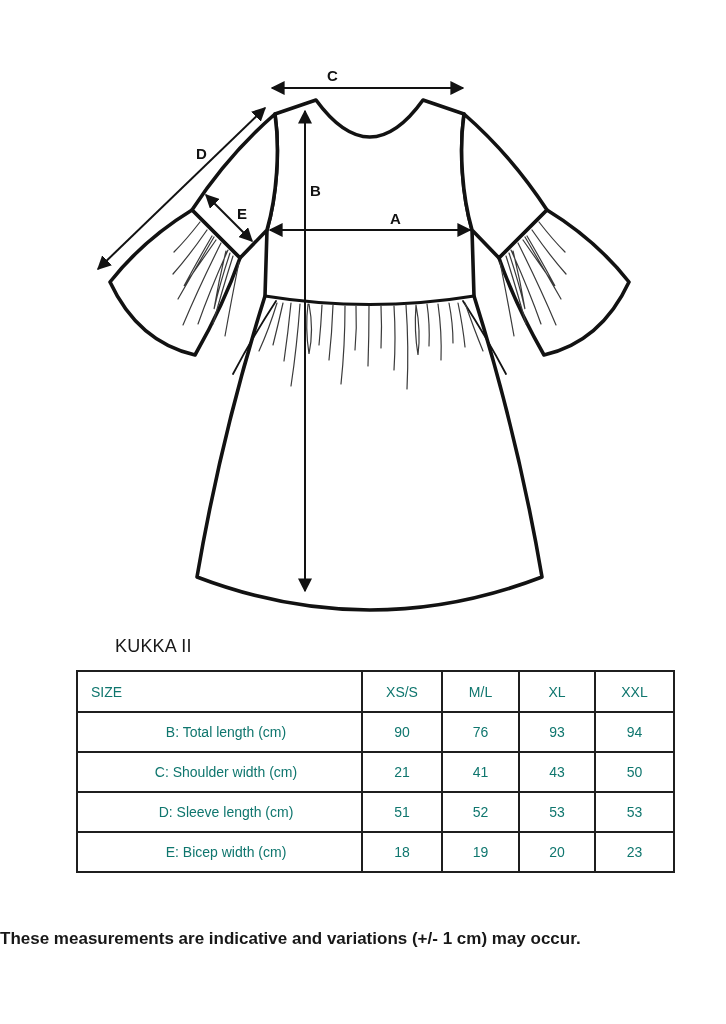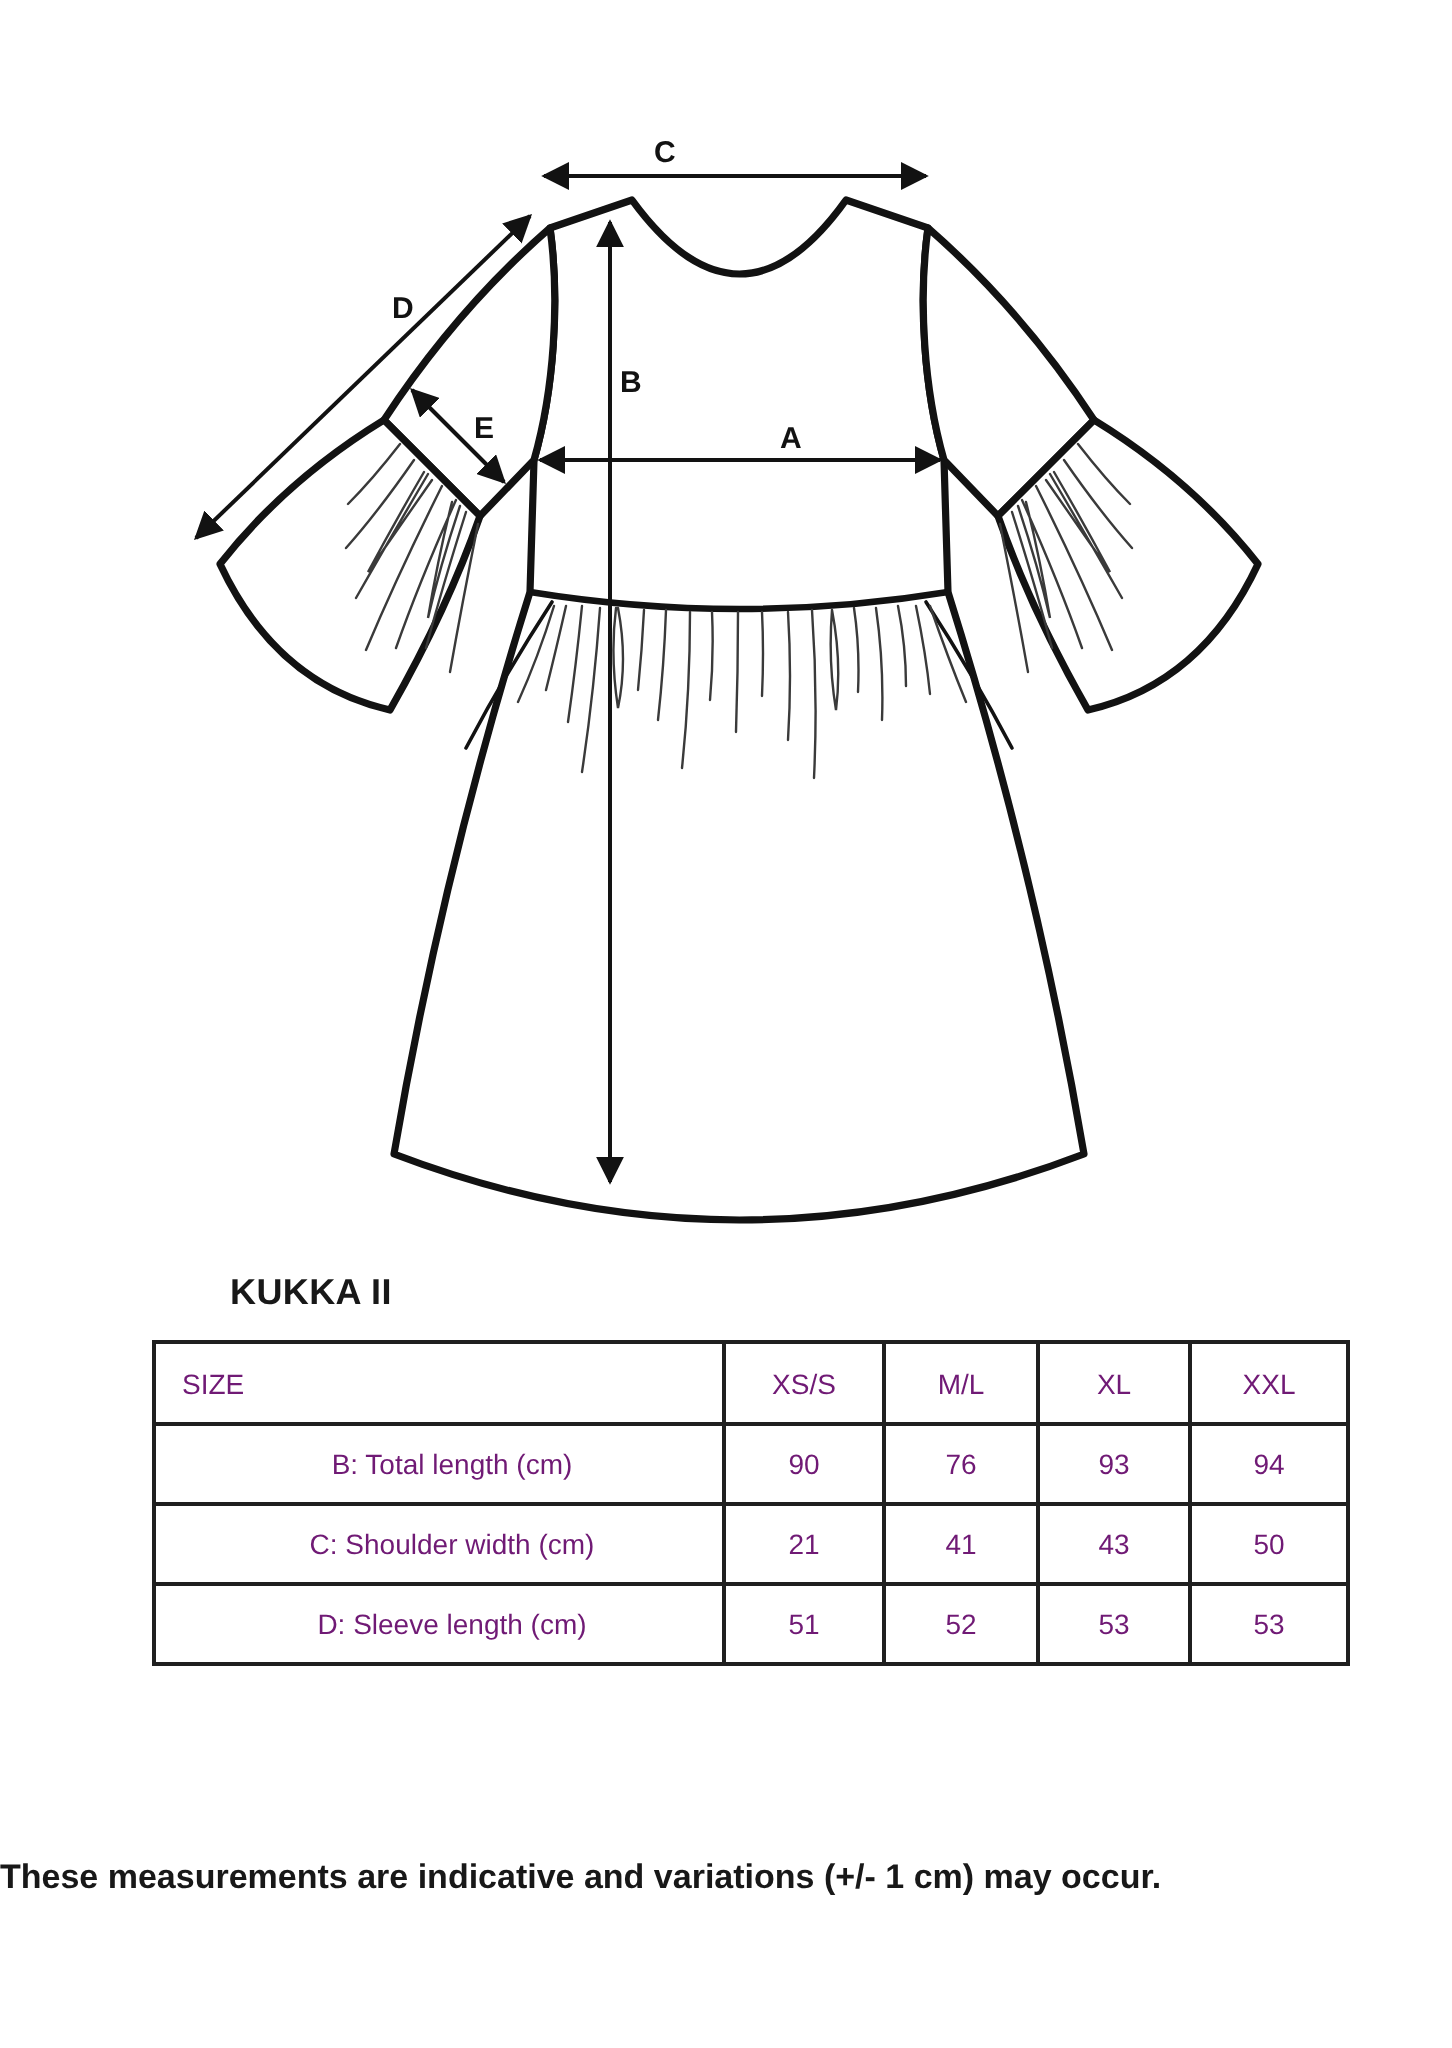--- a/index.html
+++ b/index.html
@@ -8,29 +8,29 @@
     font-family:"Liberation Sans", sans-serif;color:#1a1a1a;overflow:hidden;
   }
   .drawing{position:absolute;left:0;top:0;}
   .outline{fill:#ffffff;stroke:#121212;stroke-width:3.6;stroke-linejoin:round;}
   .seam{fill:none;stroke:#121212;stroke-width:3.2;stroke-linecap:round;}
   .pocket{fill:none;stroke:#121212;stroke-width:1.8;stroke-linecap:round;}
   .gather{fill:none;stroke:#3a3a3a;stroke-width:1.2;stroke-linecap:round;}
   .meas{fill:none;stroke:#121212;stroke-width:2;}
   .mlabel{font-family:"Liberation Sans",sans-serif;font-size:15px;font-weight:600;fill:#121212;}
   .title{
-    position:absolute;left:115px;top:636px;font-size:18px;font-weight:700;
+    position:absolute;left:115px;top:636px;font-size:18px;font-weight:400;
     letter-spacing:.2px;color:#181818;
   }
   table.size{
     position:absolute;left:76px;top:670px;width:578px;
     border-collapse:collapse;table-layout:fixed;
   }
   table.size th, table.size td{
-    border:2px solid #1f1f1f;font-weight:400;font-size:14px;color:#701a75;
+    border:2px solid #1f1f1f;font-weight:400;font-size:14px;color:#0f766e;
     text-align:center;padding:0;
   }
   table.size th{height:39px;}
   table.size td{height:38px;}
   .c0{width:270px;text-align:left;padding-left:13px !important;}
   table.size th.c0{text-align:left;}
   .footer{
     position:absolute;left:0;top:929px;width:726px;text-align:left;
     font-size:17px;font-weight:600;color:#181818;
   }
@@ -99,16 +99,23 @@
     <td>43</td>
     <td>50</td>
   </tr>
   <tr>
     <td class="c0">D: Sleeve length (cm)</td>
     <td>51</td>
     <td>52</td>
     <td>53</td>
     <td>53</td>
   </tr>
+  <tr>
+    <td class="c0">E: Bicep width (cm)</td>
+    <td>18</td>
+    <td>19</td>
+    <td>20</td>
+    <td>23</td>
+  </tr>
 </tbody>
   </table>
 
 <div class="footer">These measurements are indicative and variations (+/- 1 cm) may occur.</div>
 
 </body></html>

